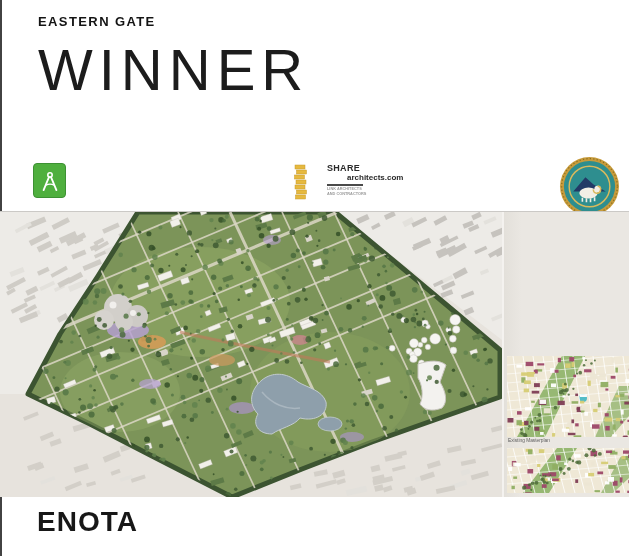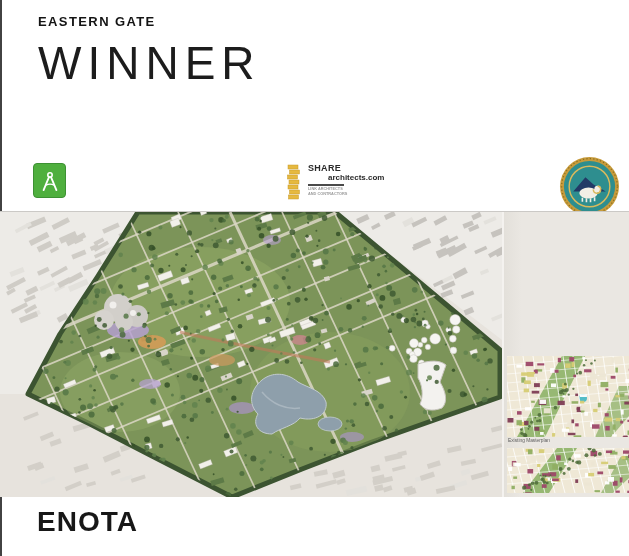--- a/index.html
+++ b/index.html
@@ -2,25 +2,25 @@
 <html><head>
 <meta charset="utf-8">
 <style>
   html,body{margin:0;padding:0;background:#ffffff;}
   body{width:629px;height:556px;position:relative;overflow:hidden;
        font-family:"Liberation Sans",sans-serif;color:#1b1b1b;}
   .left-edge{position:absolute;left:0;top:0;width:2px;height:556px;background:#424242;}
   
   .header{position:absolute;left:38px;top:14px;}
   .eyebrow{font-size:13px;font-weight:700;letter-spacing:1.4px;color:#141414;}
-  .winner{font-size:46px;font-weight:300;letter-spacing:6px;color:#1c1c1c;margin-top:7px;}
+  .winner{font-size:58px;font-weight:300;letter-spacing:6px;color:#1c1c1c;margin-top:7px;}
   
   .logo-compass{position:absolute;left:33px;top:163px;width:31px;height:33px;border-radius:4px;
       background:#4faf3e;border:1px solid #3d9133;display:flex;align-items:center;justify-content:center;}
-  .logo-share{position:absolute;left:287px;top:164px;display:flex;gap:8px;align-items:flex-start;}
+  .logo-share{position:absolute;left:294px;top:164px;display:flex;gap:20px;align-items:flex-start;}
   .share-text{line-height:1;}
   .share-name{font-size:9px;font-weight:800;color:#2a2a2a;letter-spacing:.3px;}
   .share-domain{font-size:8px;font-weight:700;color:#2a2a2a;margin-top:1px;padding-left:20px;}
   .share-rule{width:36px;height:1.5px;background:#4a4a4a;margin:2px 0 1px 0;}
   .share-tagline{font-size:7px;color:#9a9a9a;font-weight:600;transform:scale(.55);transform-origin:left top;line-height:1.25;white-space:nowrap;}
   .logo-emblem{position:absolute;left:559px;top:156px;}
   
   .render-wrap{position:absolute;left:0;top:212px;width:502px;height:285px;background:#e7e3dd;}
   .top-hairline{position:absolute;left:0;top:211px;width:629px;height:1px;background:#cbc9c6;}
   

